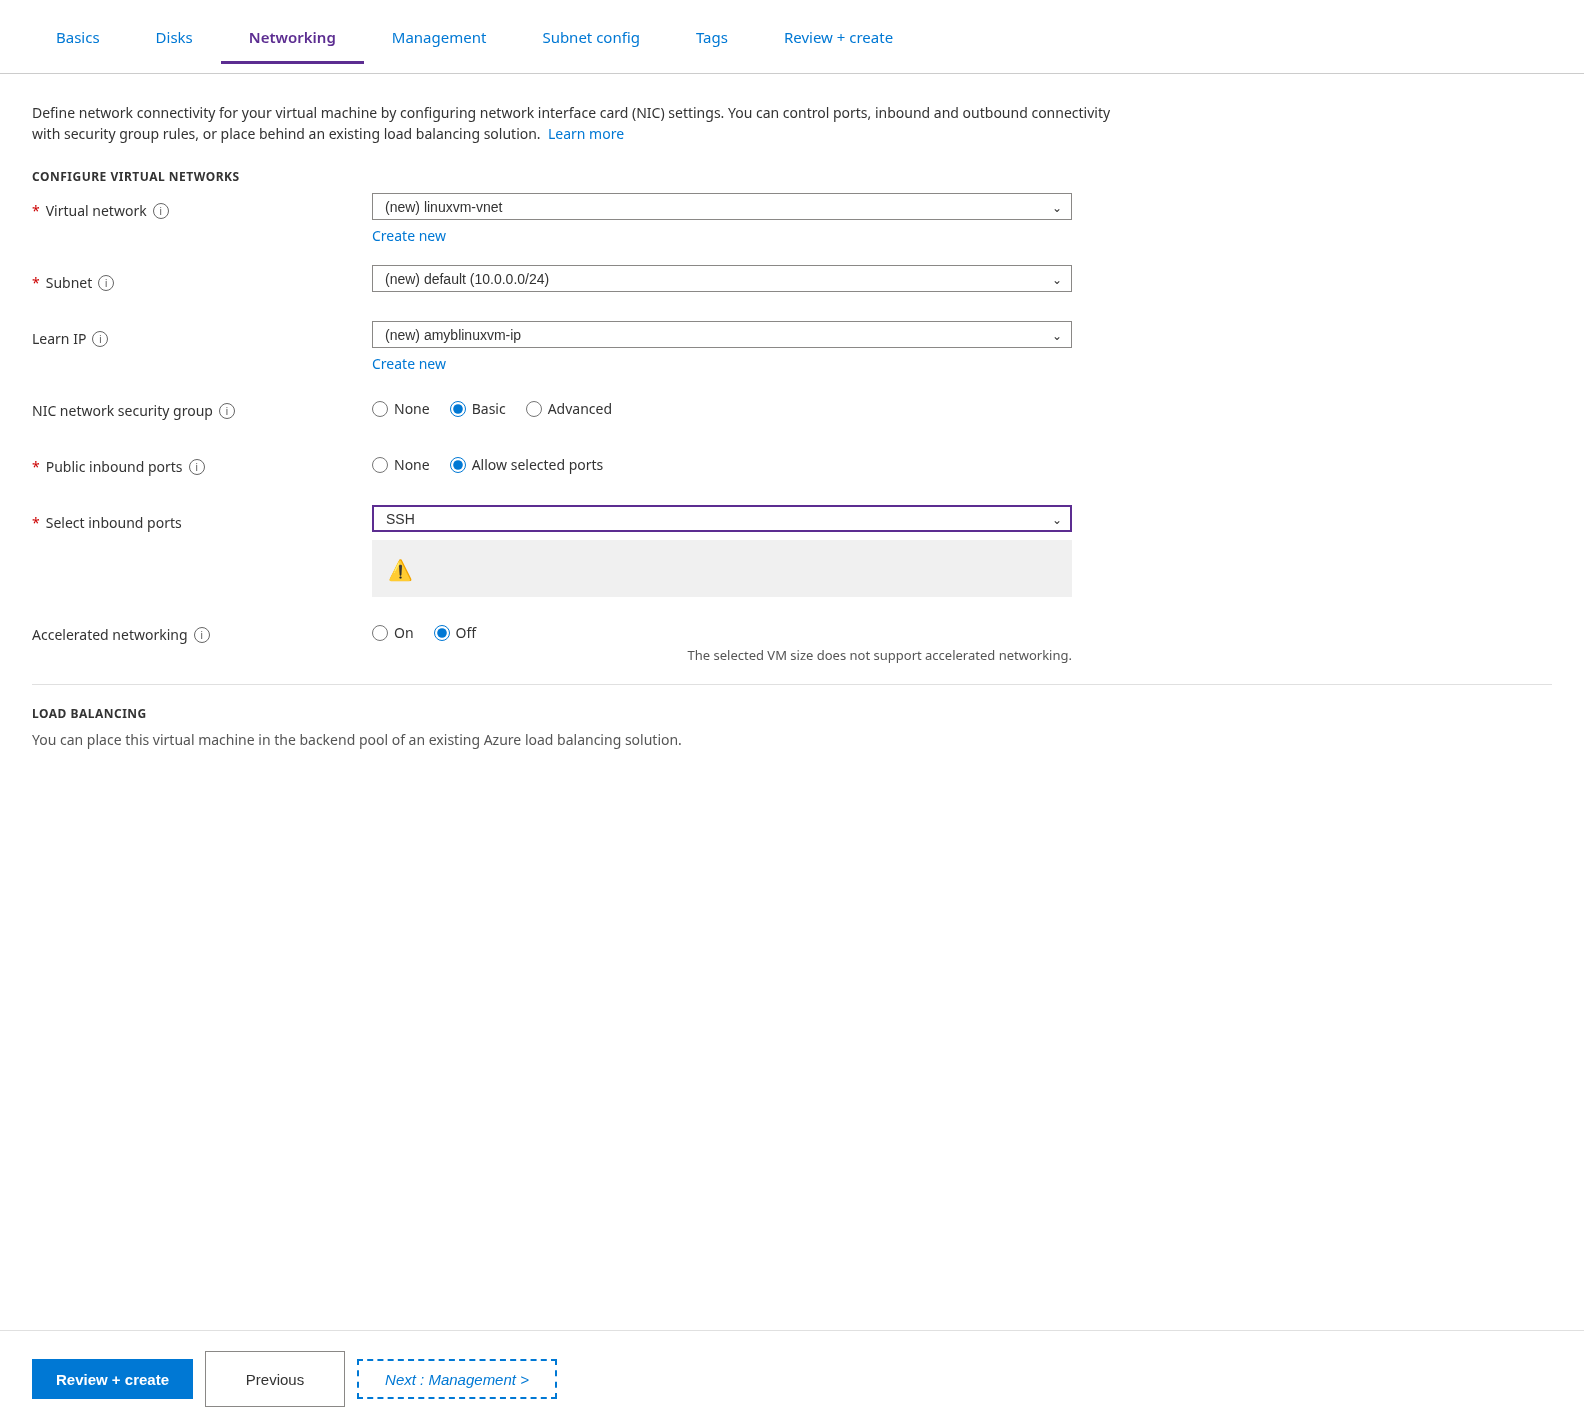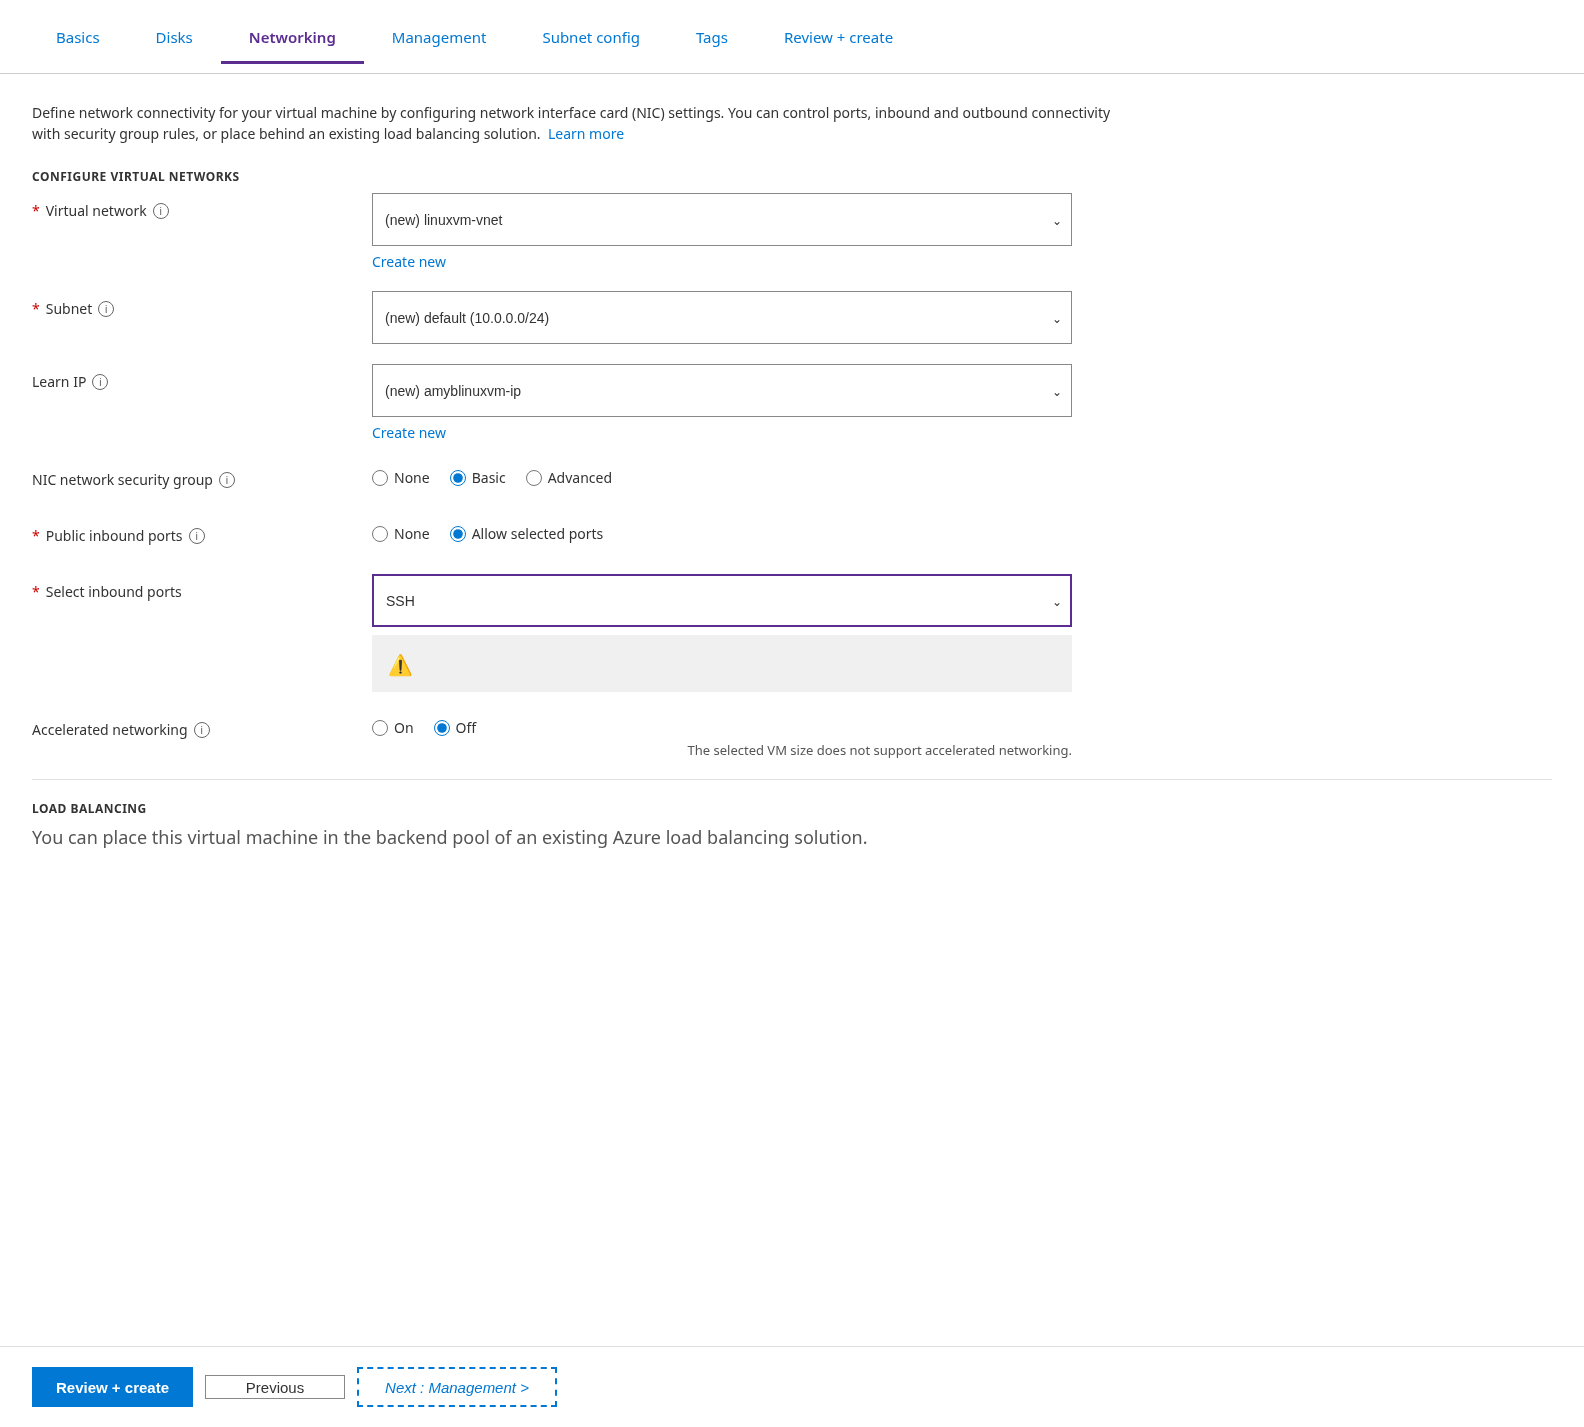--- a/index.html
+++ b/index.html
@@ -125,21 +125,21 @@
       max-width: 700px;
     }
 
     .dropdown-wrapper {
       position: relative;
       max-width: 700px;
     }
 
     .dropdown-wrapper select {
       width: 100%;
-      height: 53px;
+      height: 27px;
       border: 1px solid #8a8886;
       background: #fff;
       font-size: 14px;
       padding: 0 36px 0 12px;
       appearance: none;
       -webkit-appearance: none;
       cursor: pointer;
       color: #333;
     }
 
@@ -245,21 +245,21 @@
       font-weight: 600;
       cursor: pointer;
       min-width: 160px;
     }
 
     .btn-secondary {
       background: #fff;
       color: #333;
       border: 1px solid #8a8886;
       padding: 0 24px;
-      height: 24px;
+      height: 56px;
       font-size: 15px;
       cursor: pointer;
       min-width: 140px;
     }
 
     .btn-outline-dashed {
       background: #fff;
       color: #0078d4;
       border: 2px dashed #0078d4;
       padding: 0 24px;
@@ -274,21 +274,21 @@
       height: 1px;
       background: #e0e0e0;
       margin: 4px 0 20px;
     }
 
     .load-balancing-section {
       margin-top: 8px;
     }
 
     .truncated-text {
-      font-size: 18px;
+      font-size: 14px;
       color: #555;
       overflow: hidden;
       white-space: nowrap;
       text-overflow: ellipsis;
     }
   </style>
 </head>
 <body>
 
 <div class="page-container">

